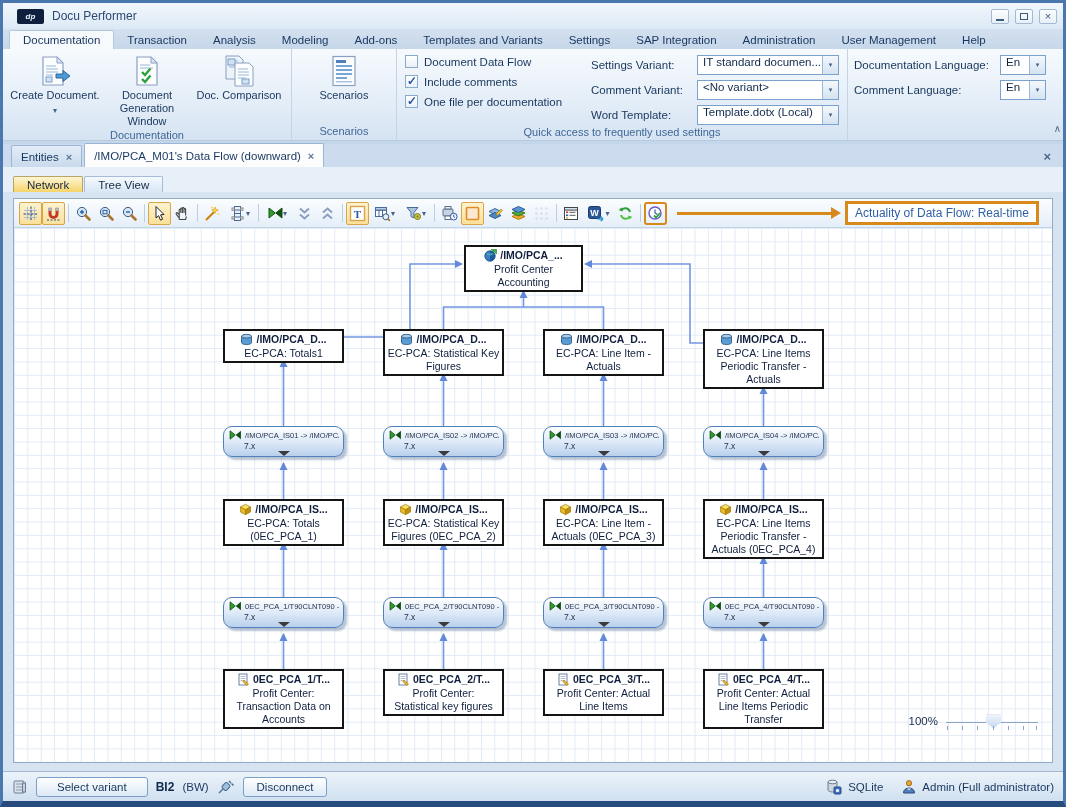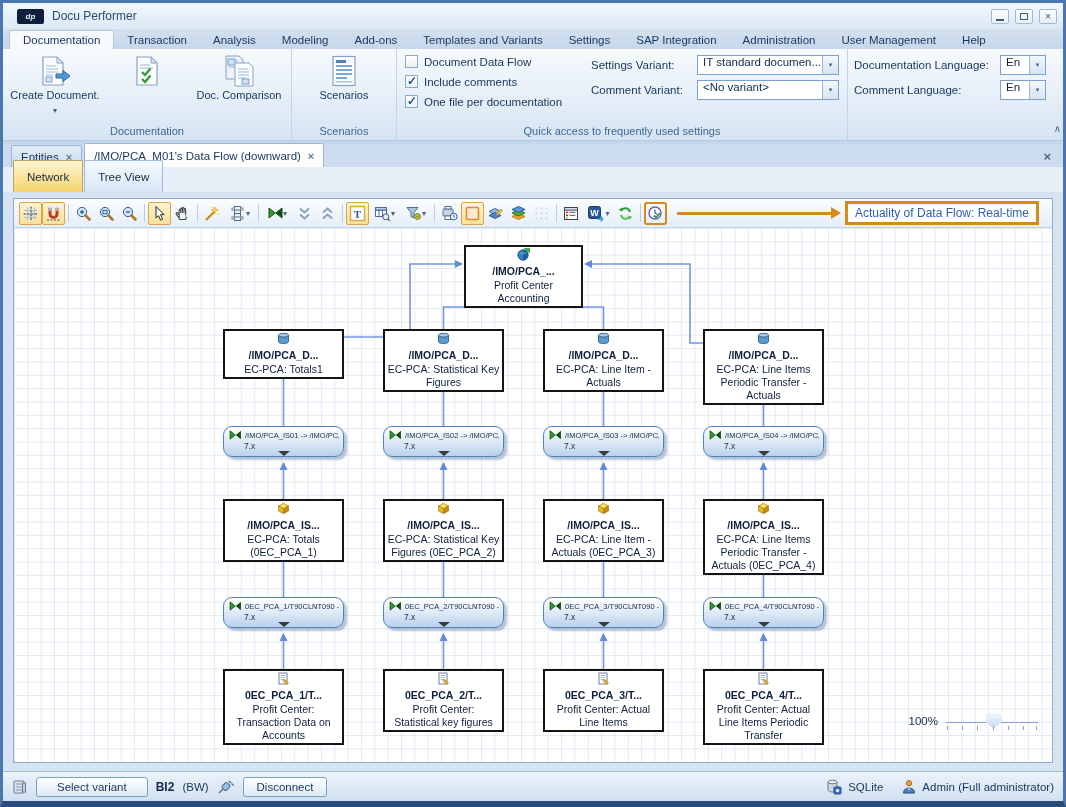--- a/index.html
+++ b/index.html
@@ -49,21 +49,21 @@
   
   .doctabs-row { height:26px; background:#ccdcee; border-top:3px solid #c4d6ea; display:flex; align-items:flex-end; padding:0 8px; flex:none; }
   .dtabs { display:flex; gap:2px; align-items:flex-end; }
   .dtab { height:22px; display:flex; align-items:center; gap:7px; padding:0 9px; font-size:11.5px; color:#17365d;
     background:linear-gradient(#e2edf8,#c9daec); border:1px solid #9ab5d5; border-bottom:none; border-radius:2px 2px 0 0; }
   .dtab.active { background:#fdfdfe; height:24px; }
   .dtx { font-size:11px; color:#5a7a9a; font-weight:bold; }
   .dtclose { margin-left:auto; font-size:13px; color:#4a6a8a; font-weight:bold; padding:0 4px 3px; }
   
   .vtabs { height:25px; background:#e7eff9; display:flex; align-items:flex-end; padding-left:10px; gap:1px; flex:none; }
-  .vtab { height:32px; padding:0 13px; display:flex; align-items:center; font-size:11.5px; color:#1a2a45;
+  .vtab { height:16px; padding:0 13px; display:flex; align-items:center; font-size:11.5px; color:#1a2a45;
     border:1px solid #a6bcd6; border-bottom:none; border-radius:2px 2px 0 0; background:linear-gradient(#f4f9fe,#d9e7f5); }
   .vtab.active { background:linear-gradient(#fdf5d5,#f7d46a); border-color:#b8a565; }
   
   .panelwrap { flex:1; padding:6px 10px 8px; }
   .panel { height:100%; border:1px solid #93abc9; background:#fff; display:flex; flex-direction:column; }
   .toolbar { height:29px; background:linear-gradient(#fbfdfe,#e4eef9); border-bottom:1px solid #c2d4e6;
     display:flex; align-items:center; padding:0 5px; flex:none; }
   .tbtn { width:23px; height:23px; display:flex; align-items:center; justify-content:center; border:1px solid transparent; border-radius:2px; flex:none; }
   .tbtn.wdd { width:31px; }
   .tbtn.active { background:linear-gradient(#fdf3cf,#fae09a); border-color:#d8a648; }
@@ -77,21 +77,21 @@
     border-left:10px solid #d8891c; border-top:6.5px solid transparent; border-bottom:6.5px solid transparent; }
   .ann-label { margin:0 8px 0 13px; border:3px solid #d8891c; background:#fff; color:#2e5fa5;
     font-size:12px; padding:2px 7px; white-space:nowrap; }
   
   .canvas { position:relative; flex:1; background-color:#fff; overflow:hidden;
     background-image:linear-gradient(to right,#e2eaf5 1px,transparent 1px),linear-gradient(to bottom,#e2eaf5 1px,transparent 1px);
     background-size:13.35px 13.35px; }
   #edgeSvg { position:absolute; left:0; top:0; pointer-events:none; }
   .node { position:absolute; background:#fff; border:2px solid #141414; text-align:center; color:#0f1f3d;
     font-size:10.5px; padding:1px 2px; line-height:13px; }
-  .node .nt { font-weight:bold; display:flex; align-items:center; justify-content:center; gap:3px; line-height:15px; white-space:nowrap; overflow:hidden;flex-direction:column; }
+  .node .nt { font-weight:bold; display:flex; align-items:center; justify-content:center; gap:3px; line-height:15px; white-space:nowrap; overflow:hidden; }
   .nicon { display:inline-flex; flex:none; }
   .tnode { position:absolute; border:1.5px solid #4f81bd; border-radius:9px;
     background:linear-gradient(#ffffff,#dbe8f7 55%,#b9d0ec); box-shadow:3px 3px 2px rgba(125,145,175,.55);
     font-size:7.5px; color:#23324e; padding:3px 4px 1px 5px; }
   .tnode .tt { display:flex; gap:3px; align-items:center; white-space:nowrap; overflow:hidden; }
   .tnode .tv { margin-left:15px; font-size:8.5px; padding-top:1px; }
   .tnode .tri { position:absolute; bottom:0; left:50%; transform:translateX(-50%); width:0; height:0;
     border-left:6px solid transparent; border-right:6px solid transparent; border-top:5px solid #3a3a3a; }
   .zoomctl { position:absolute; right:14px; top:487px; display:flex; align-items:center; gap:8px; font-size:11.5px; color:#1a2b4a; }
   .ztrack { width:92px; height:1px; background:#8aa4c8; position:relative; margin-top:2px; }
@@ -158,20 +158,21 @@
           <div class="rbtn">
             <span class="ricon">
               <svg width="32" height="32" viewBox="0 0 32 32">
                 <path d="M6 2h14l6 6v22H6z" fill="#fbfdff" stroke="#8aa0c0" stroke-width="1.2"></path>
                 <path d="M20 2l6 6h-6z" fill="#dce6f2" stroke="#8aa0c0"></path>
                 <path d="M9 10h10M9 13h13" stroke="#9ab8d8"></path>
                 <path d="M11 17l3 3 5.5-6.5" fill="none" stroke="#2fa03c" stroke-width="2.4"></path>
                 <path d="M11 24l3 3 5.5-6.5" fill="none" stroke="#2fa03c" stroke-width="2.4"></path>
               </svg>
             </span>
+            <span class="rlbl">Document Generation Window</span>
           </div>
           <div class="rbtn">
             <span class="ricon">
               <svg width="34" height="32" viewBox="0 0 34 32">
                 <path d="M4 1h13l4 4v19H4z" fill="#eef3f9" stroke="#8aa0c0"></path>
                 <path d="M7 6h9M7 9h10M7 12h10" stroke="#9ab8d8"></path>
                 <rect x="6" y="4" width="7" height="6" fill="#cfe2f4" stroke="#7aa0c8"></rect>
                 <path d="M13 8h14l4 4v19H13z" fill="#fbfdff" stroke="#8aa0c0"></path>
                 <path d="M16 14h10M16 17h11M16 20h11M16 23h8" stroke="#9ab8d8"></path>
                 <rect x="20" y="24" width="7" height="5" fill="#cfe2f4" stroke="#7aa0c8"></rect>
@@ -222,20 +223,27 @@
               <span class="flab">Settings Variant:</span>
               <div class="combo">
                 <span class="val">IT standard documen...</span>
                 <span class="cbtn">▾</span>
               </div>
             </div>
             <div class="frow">
               <span class="flab">Comment Variant:</span>
               <div class="combo">
                 <span class="val">&lt;No variant&gt;</span>
+                <span class="cbtn">▾</span>
+              </div>
+            </div>
+            <div class="frow">
+              <span class="flab">Word Template:</span>
+              <div class="combo">
+                <span class="val">Template.dotx (Local)</span>
                 <span class="cbtn">▾</span>
               </div>
             </div>
           </div>
       </div>
       <div class="rglabel">Quick access to frequently used settings</div>
     </div>
     <div class="rgroup" style="border-right:none">
       <div class="rgcontent qfields" id="qaLangs" style="padding-top:6px">
           <div class="frow">

